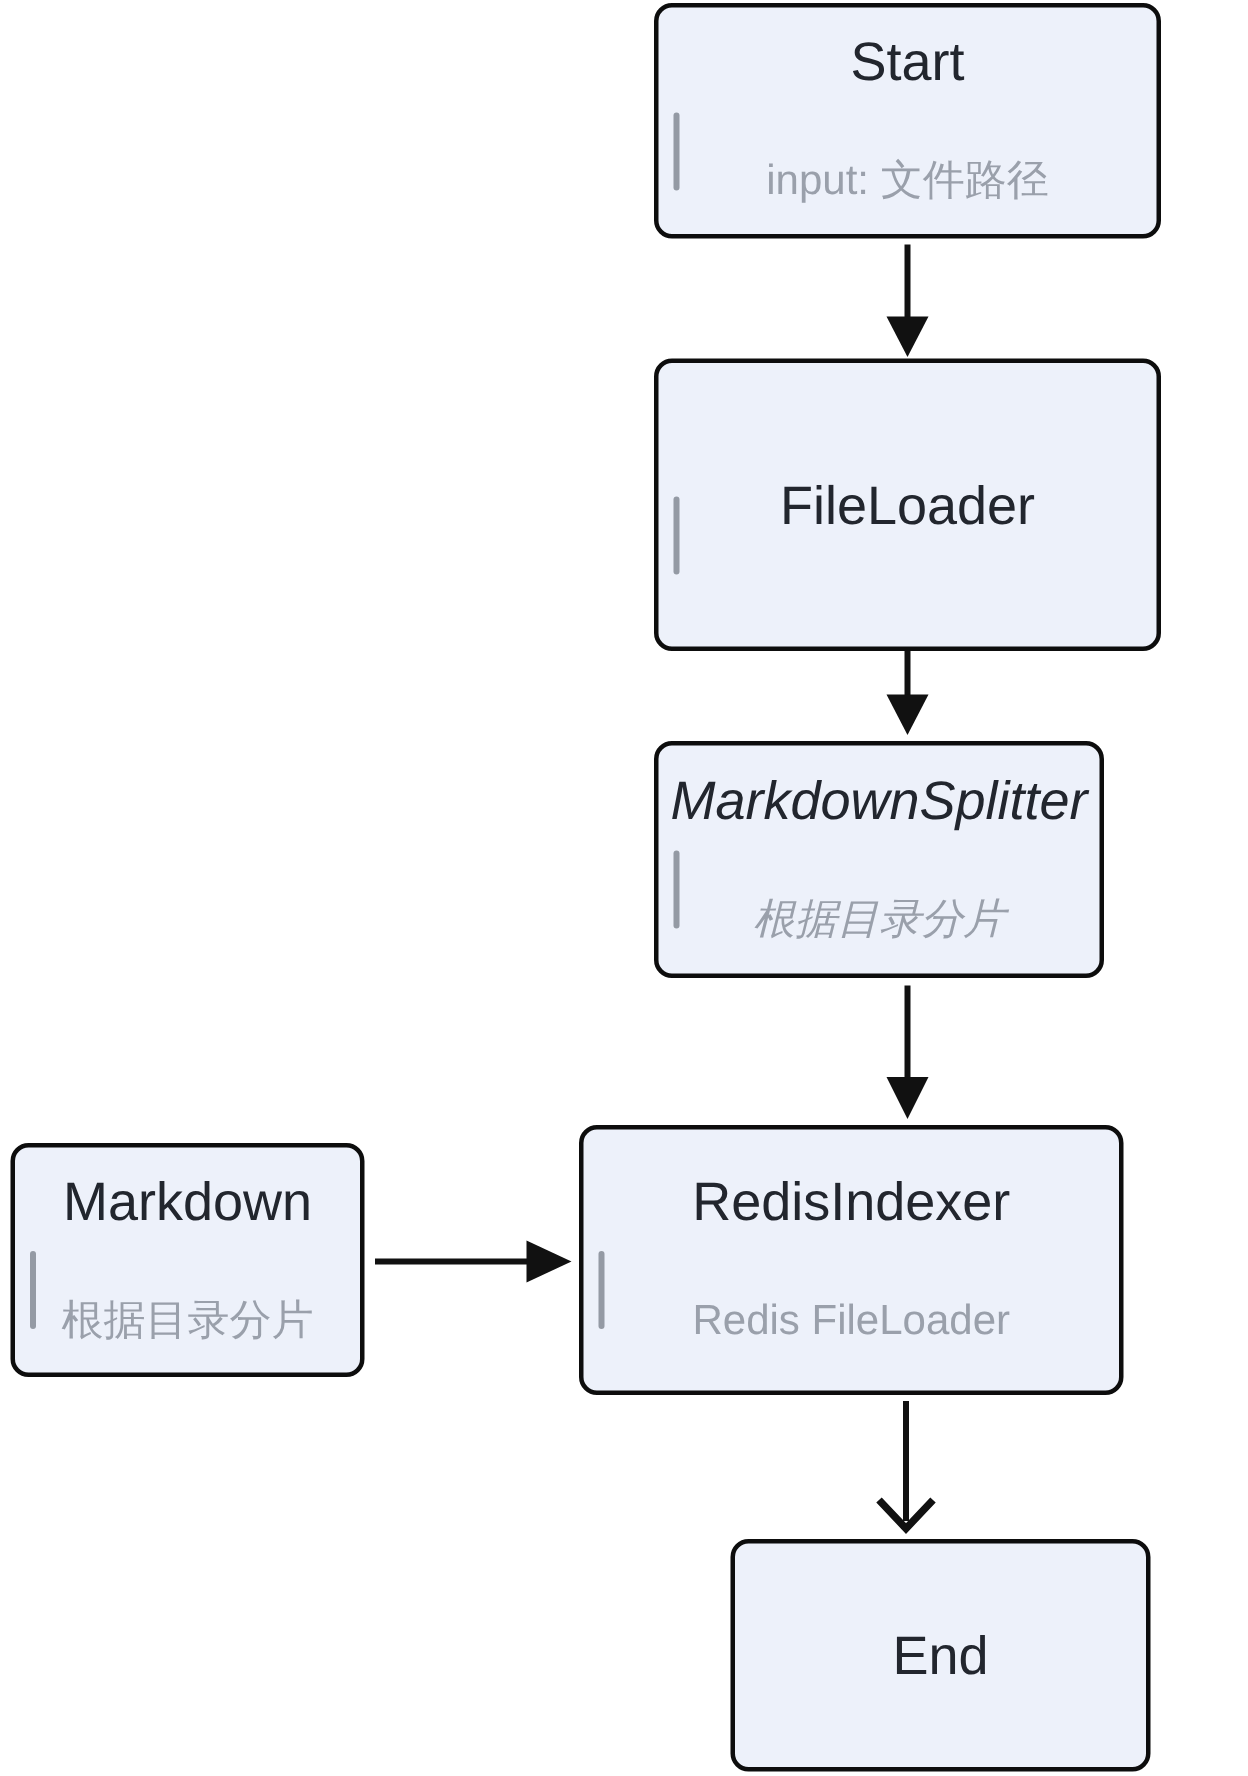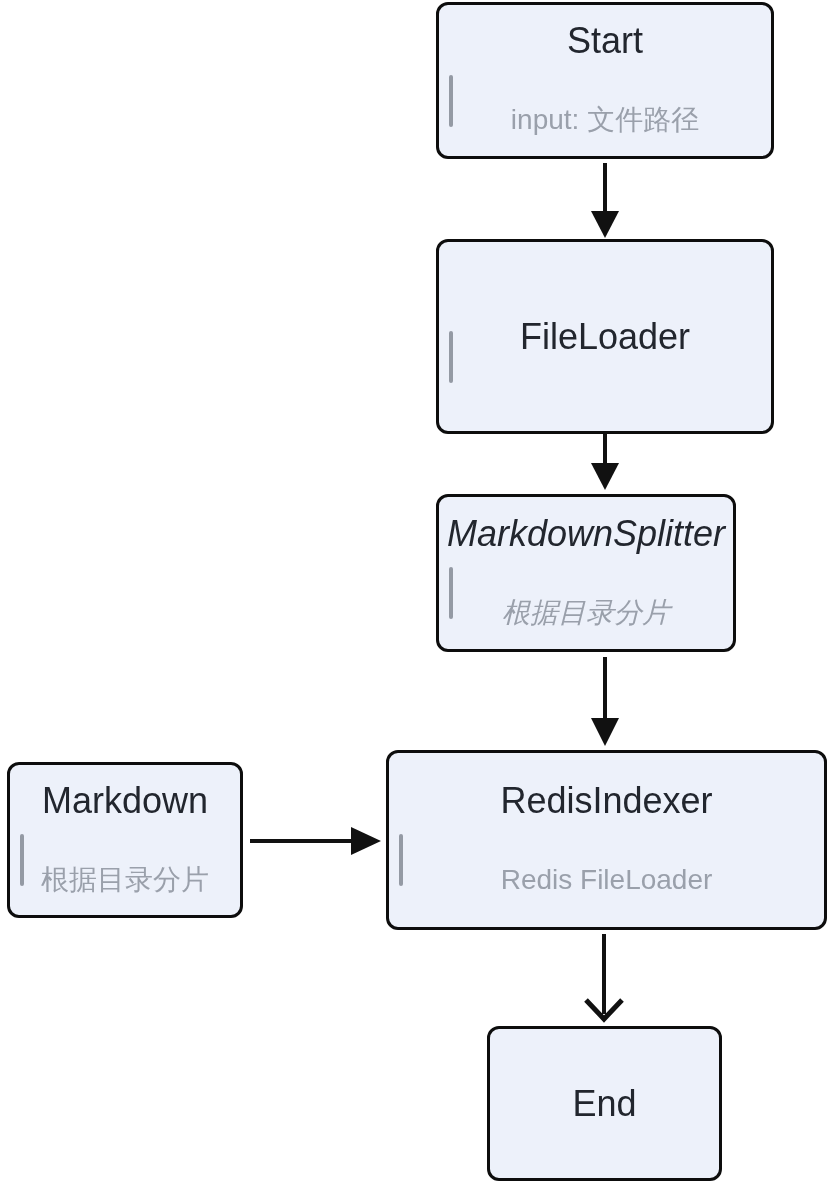--- a/index.html
+++ b/index.html
@@ -54,22 +54,22 @@
     top: calc(50% - 6px);
     width: 4px;
     height: 52px;
     border-radius: 2px;
     background: var(--marker-bar, #949aa4);
   }
   #node-start            { left: 436px; top: 2px;    width: 338px; height: 157px; }
   #node-fileloader       { left: 436px; top: 239px;  width: 338px; height: 195px; }
   #node-markdownsplitter { left: 436px; top: 494px;  width: 300px; height: 158px; font-style: italic; }
   #node-embedding        { left: 7px;   top: 762px;  width: 236px; height: 156px; }
-  #node-redisindexer     { left: 386px; top: 750px;  width: 441px; height: 180px; }
-  #node-end              { left: 487px; top: 1026px; width: 235px; height: 155px; align-items: center; }
+  #node-redisindexer     { left: 386px; top: 750px;  width: 363px; height: 180px; }
+  #node-end              { left: 487px; top: 1026px; width: 280px; height: 155px; align-items: center; }
 </style>
 </head>
 <body>
 
 <div class="canvas">
 
   <svg class="edges-layer" width="832" height="1184" viewBox="0 0 832 1184" xmlns="http://www.w3.org/2000/svg">
     <g stroke="#111111" fill="#111111">
       <line x1="605" y1="163" x2="605" y2="213" stroke-width="4"></line>
       <polygon points="591,211 619,211 605,238" stroke="none"></polygon>

